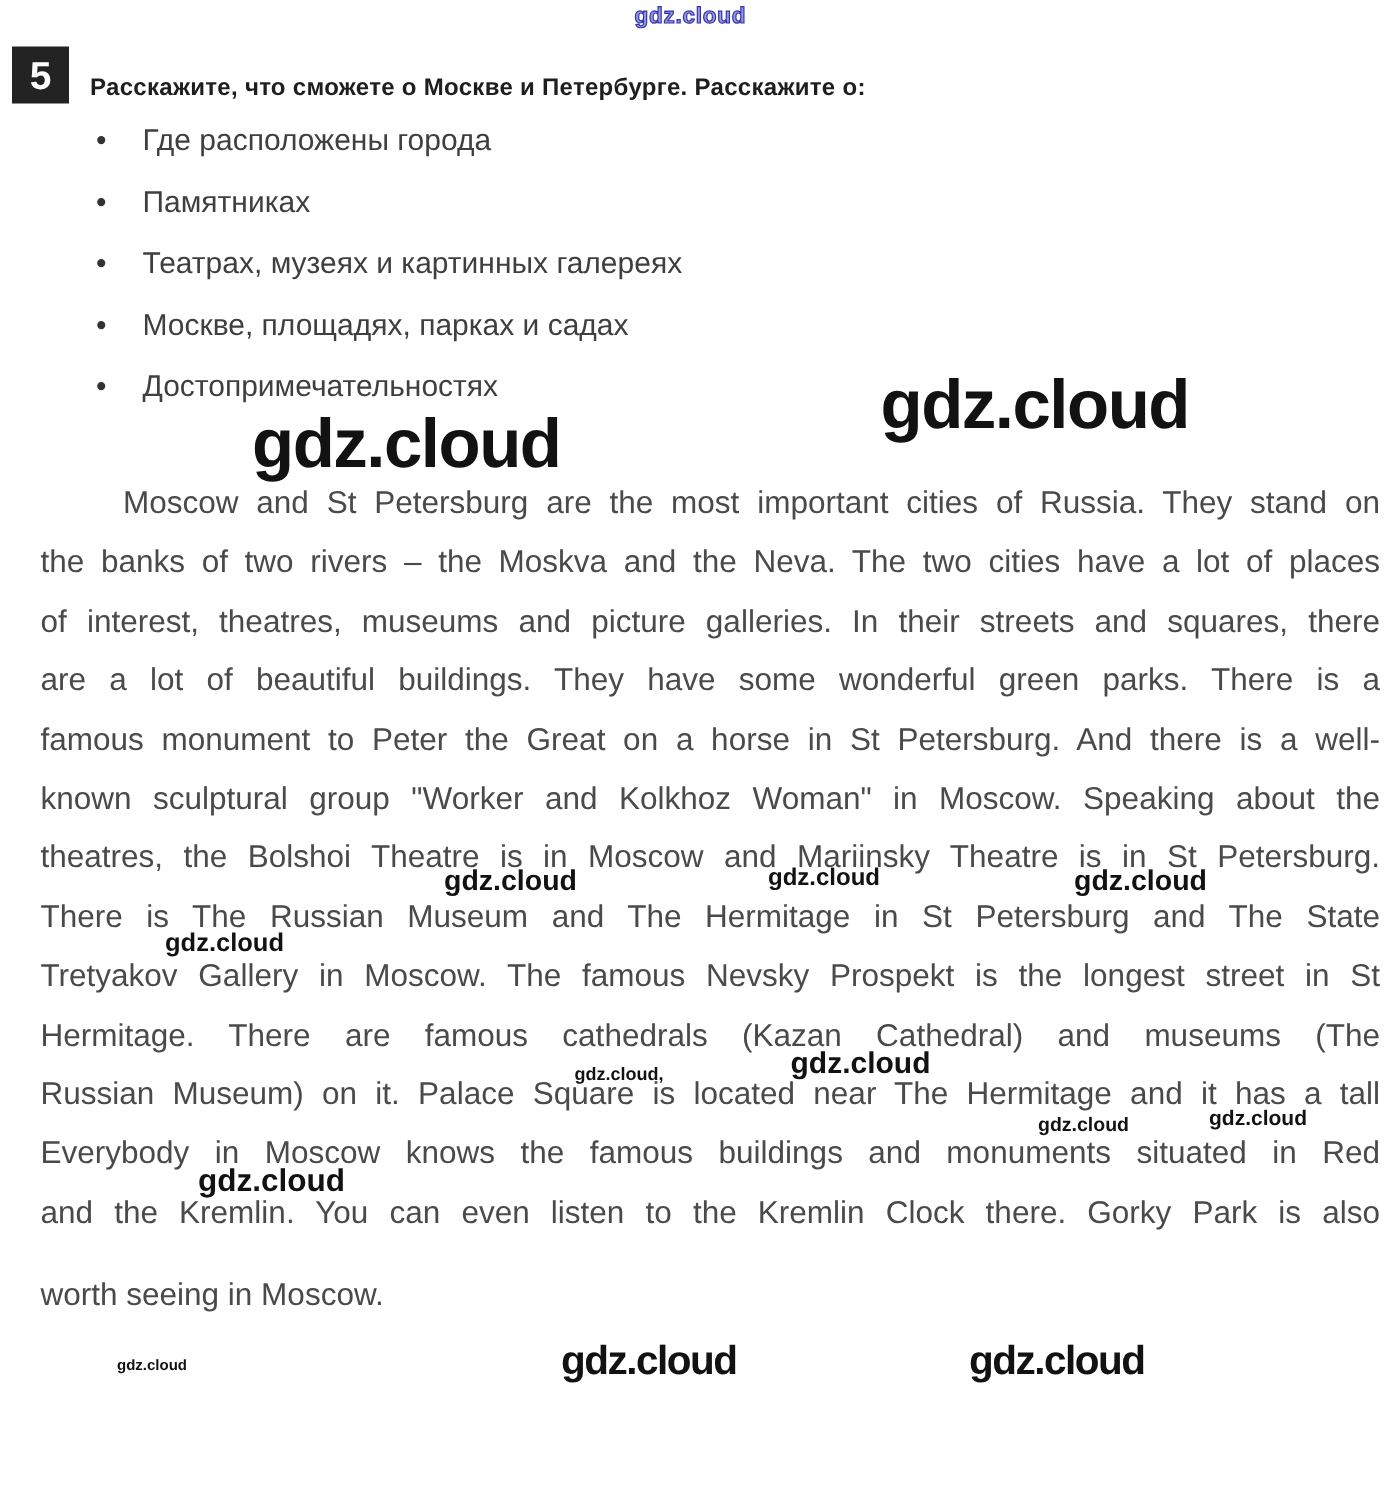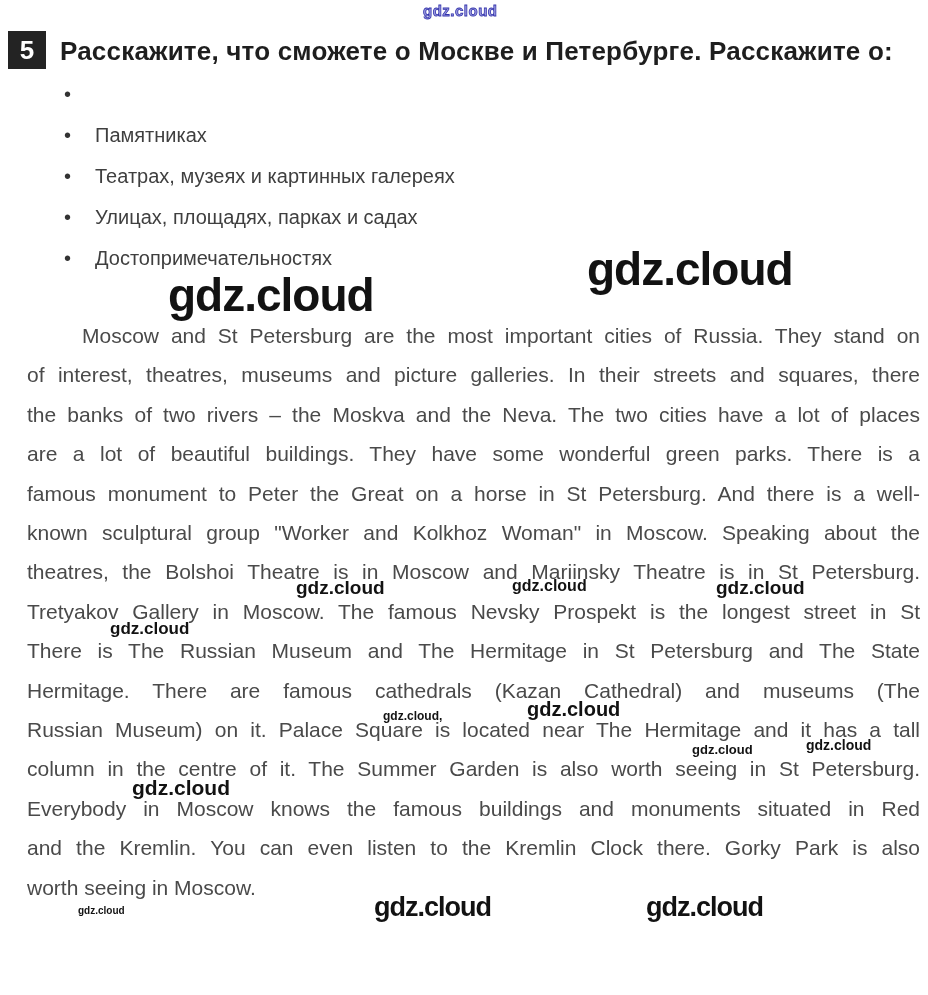--- a/index.html
+++ b/index.html
@@ -9,32 +9,32 @@
   }
 
   
   .task-header { position:absolute; top:31px; left:8px; right:14px; display:flex; align-items:flex-start; gap:14px; }
   .task-badge {
     width:38px; height:38px; flex:0 0 auto;
     background:var(--badge,#232323); color:#ffffff;
     font-size:26px; font-weight:700;
     display:flex; align-items:center; justify-content:center;
   }
-  .task-title { margin:5px 0 0 0; font-size:26px; font-weight:700; color:var(--heading,#1e1e1e); letter-spacing:0.2px; }
+  .task-title { margin:19px 0 0 0; font-size:16px; font-weight:700; color:var(--heading,#1e1e1e); letter-spacing:0.2px; }
 
   
   .bullets { position:absolute; top:74px; left:64px; right:40px; margin:0; padding:0; list-style:none; }
   .bullet-item { height:41px; display:flex; align-items:center; font-size:20px; color:var(--bullet,#3f3f3f); }
   .dot { width:31px; flex:0 0 auto; color:#333333; font-size:20px; }
 
   
   .answer { position:absolute; top:316px; left:27px; width:893px; font-size:21px; line-height:39.4px; color:var(--body,#4a4a4a); }
   .line { text-align:justify; text-align-last:justify; }
   .line.first { text-indent:55px; }
-  .line.last { text-align-last:left; }
+  .line.last { text-align-last:left;margin-top:16px; }
 
   
   .wm-layer { position:absolute; inset:0; pointer-events:none; z-index:5; }
   .wm { position:absolute; white-space:nowrap; color:var(--wmblack,#121212); line-height:1; }
   .wm-big  { font-weight:700; letter-spacing:-1px; }
   .wm-bold { font-weight:700; }
   .wm-blue {
     font-weight:700; letter-spacing:0.5px;
     color:#9a9adf; -webkit-text-stroke:0.8px var(--wmblue,#3434ac);
   }
@@ -63,50 +63,50 @@
     </div>
 
   <header class="task-header">
     <div class="task-badge">5</div>
     <h1 class="task-title">Расскажите, что сможете о Москве и Петербурге. Расскажите о:</h1>
   </header>
 
   <ul class="bullets" id="bullet-list">
       <li class="bullet-item">
         <span class="dot">•</span>
+        <span>Где расположены города</span>
       </li>
       <li class="bullet-item">
         <span class="dot">•</span>
         <span>Памятниках</span>
       </li>
       <li class="bullet-item">
         <span class="dot">•</span>
         <span>Театрах, музеях и картинных галереях</span>
       </li>
       <li class="bullet-item">
         <span class="dot">•</span>
-        <span>Улицах, площадях, парках и садах</span>
+        <span>Москве, площадях, парках и садах</span>
       </li>
       <li class="bullet-item">
         <span class="dot">•</span>
         <span>Достопримечательностях</span>
       </li>
     </ul>
 
   <div class="answer" id="answer-paragraph">
       <div class="line first">Moscow and St Petersburg are the most important cities of Russia. They stand on</div>
+      <div class="line">the banks of two rivers – the Moskva and the Neva. The two cities have a lot of places</div>
       <div class="line">of interest, theatres, museums and picture galleries. In their streets and squares, there</div>
-      <div class="line">the banks of two rivers – the Moskva and the Neva. The two cities have a lot of places</div>
       <div class="line">are a lot of beautiful buildings. They have some wonderful green parks. There is a</div>
       <div class="line">famous monument to Peter the Great on a horse in St Petersburg. And there is a well-</div>
       <div class="line">known sculptural group "Worker and Kolkhoz Woman" in Moscow. Speaking about the</div>
       <div class="line">theatres, the Bolshoi Theatre is in Moscow and Mariinsky Theatre is in St Petersburg.</div>
+      <div class="line">There is The Russian Museum and The Hermitage in St Petersburg and The State</div>
       <div class="line">Tretyakov Gallery in Moscow. The famous Nevsky Prospekt is the longest street in St</div>
-      <div class="line">There is The Russian Museum and The Hermitage in St Petersburg and The State</div>
       <div class="line">Hermitage. There are famous cathedrals (Kazan Cathedral) and museums (The</div>
       <div class="line">Russian Museum) on it. Palace Square is located near The Hermitage and it has a tall</div>
-      <div class="line">column in the centre of it. The Summer Garden is also worth seeing in St Petersburg.</div>
       <div class="line">Everybody in Moscow knows the famous buildings and monuments situated in Red</div>
       <div class="line">and the Kremlin. You can even listen to the Kremlin Clock there. Gorky Park is also</div>
       <div class="line last">worth seeing in Moscow.</div>
     </div>
 
 </div>
 
 </body></html>

